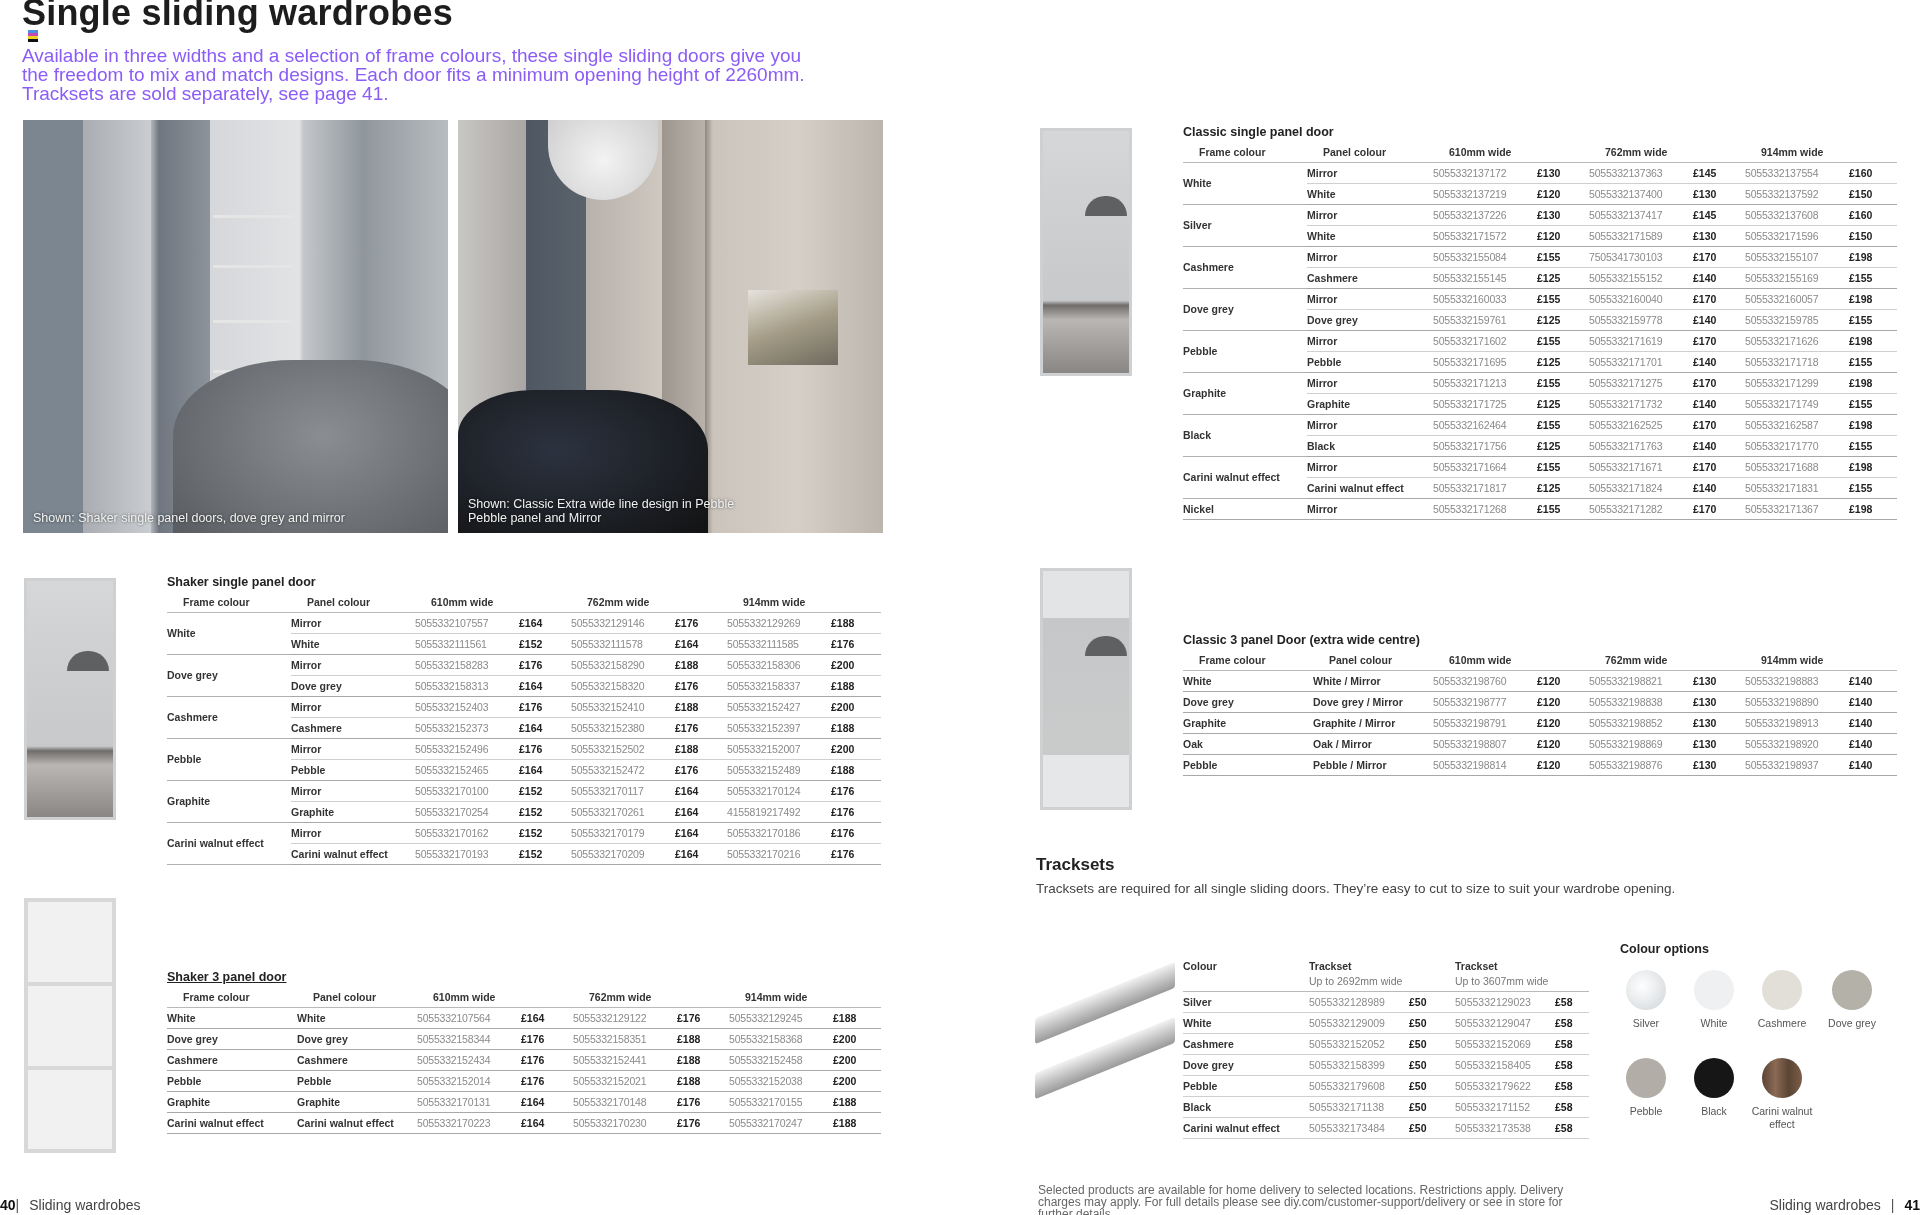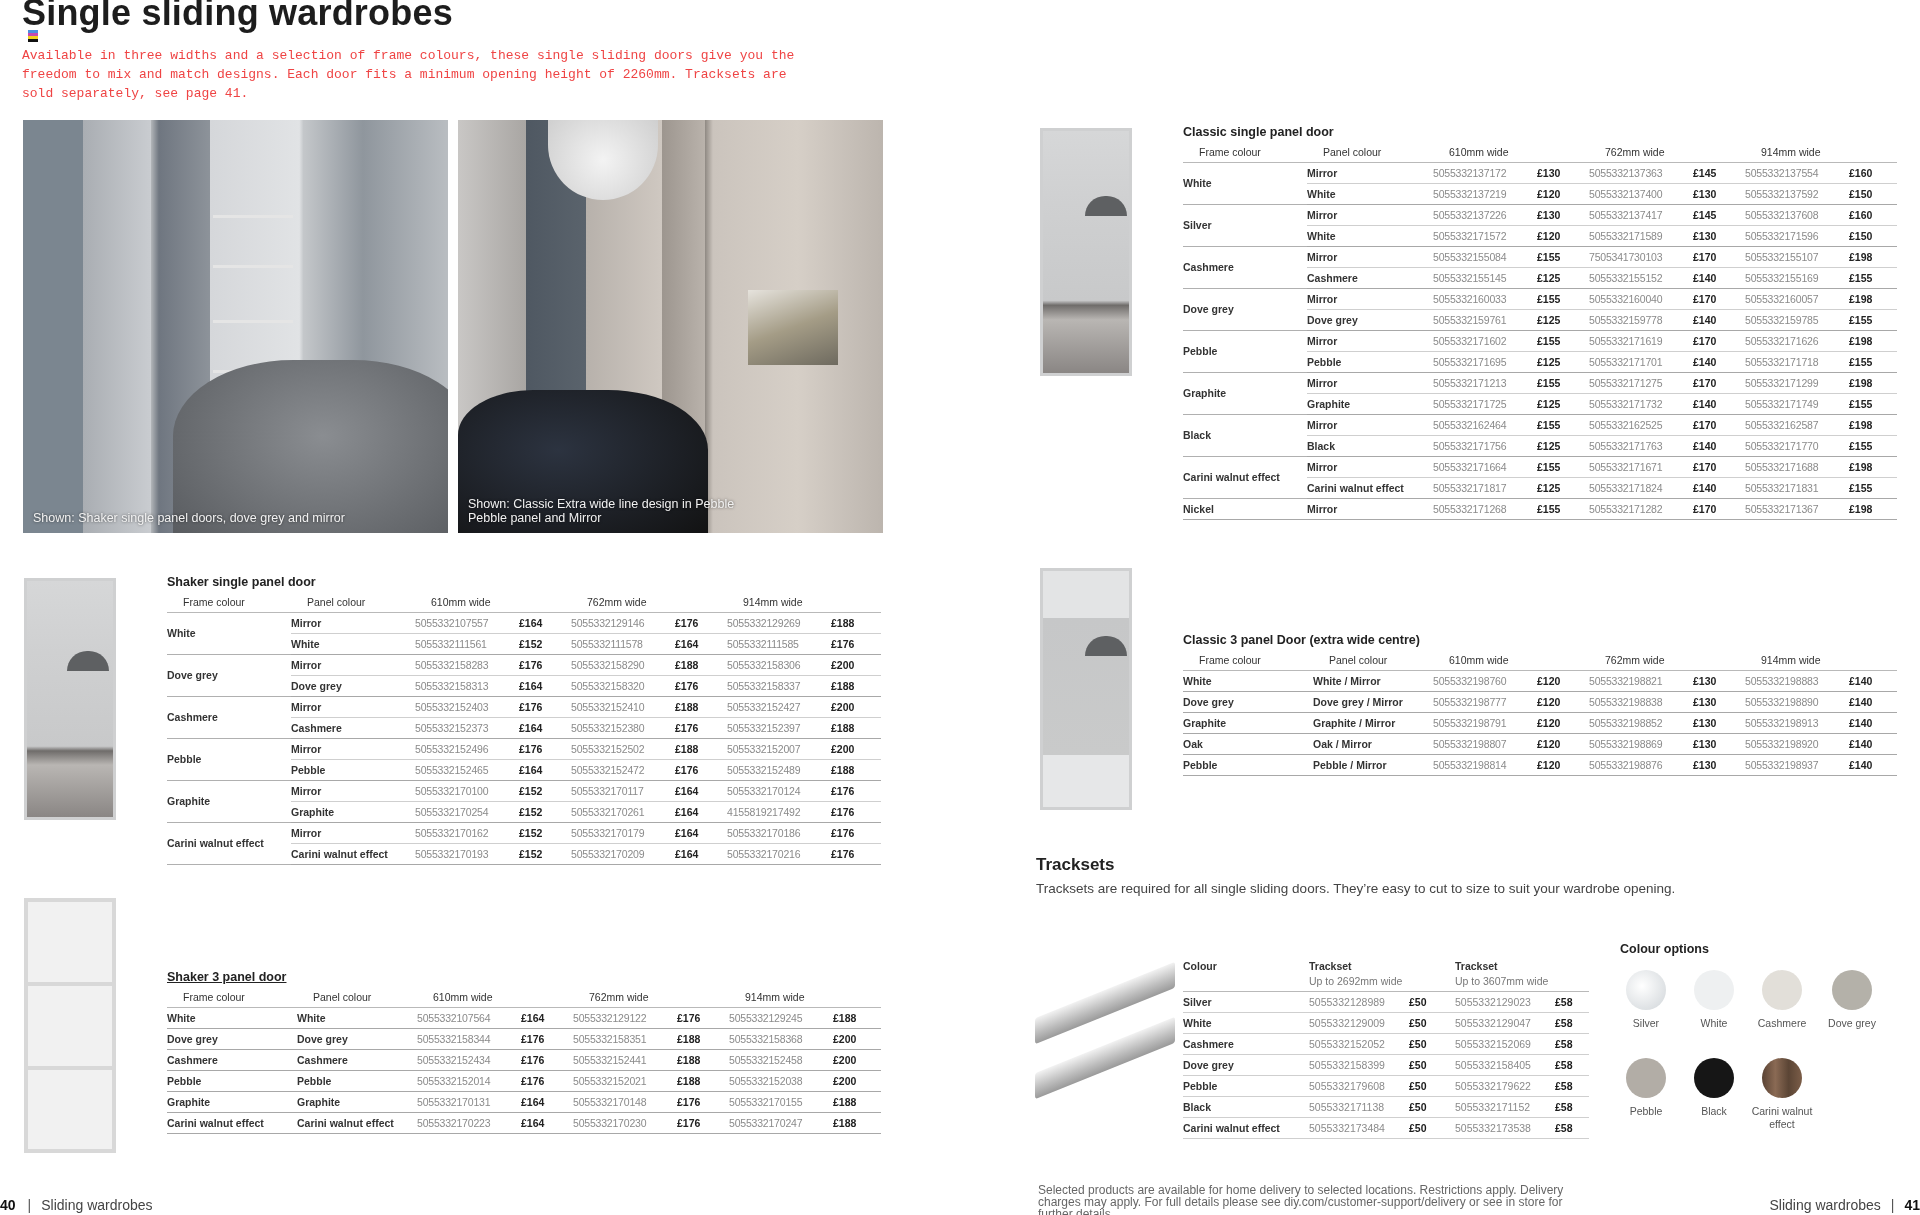--- a/index.html
+++ b/index.html
@@ -4,21 +4,21 @@
 <style>
   * { box-sizing: border-box; margin: 0; padding: 0; }
   html, body { width: 1920px; height: 1215px; background: #ffffff; overflow: hidden; }
   body { font-family: "Liberation Sans", "DejaVu Sans", sans-serif; color: #1a1a1a; position: relative; }
 
   .abs { position: absolute; }
 
   .page-title { left: 22px; top: -8px; font-size: 36px; font-weight: 700; letter-spacing: 0.2px; color: #1d1d1d; }
   .color-mark { left: 28px; top: 30px; width: 10px; height: 12px; }
   .color-mark span { display: block; height: 3px; }
-  .intro { left: 22px; top: 46px; width: 800px; font-size: 13px; line-height: 19px; color: #ef4444; font-family: Liberation Mono, monospace; }
+  .intro { left: 22px; top: 46px; width: 800px; font-size: 19px; line-height: 19px; color: #8b5cf6; }
 
   .photo { overflow: hidden; }
   .photo .cap { position: absolute; left: 10px; bottom: 8px; color: #f2f2f2; font-size: 12.5px; line-height: 14px; text-shadow: 0 0 3px rgba(0,0,0,0.6); }
 
   .photo1 { left: 23px; top: 120px; width: 425px; height: 413px;
     background: linear-gradient(90deg, #7b8690 0%, #7b8690 14%, #a9adb2 14%, #c9ccd0 30%, #b7babd 30%, #6f7680 32%, #8d939a 44%, #d5d7da 44%, #e1e3e5 65%, #c4c7ca 66%, #8f969d 80%, #b9bdc1 100%); }
   .photo1 .bed { position: absolute; left: 150px; top: 240px; width: 300px; height: 190px; background: radial-gradient(ellipse at 50% 40%, #8a8d91, #55585c); border-radius: 40% 40% 0 0; }
   .photo1 .shelf { position: absolute; left: 190px; width: 80px; height: 3px; background: #e5e5e5; }
 
   .photo2 { left: 458px; top: 120px; width: 425px; height: 413px;
@@ -28,21 +28,21 @@
   .photo2 .art { position: absolute; left: 290px; top: 170px; width: 90px; height: 75px; background: linear-gradient(160deg, #e6e3dd, #a49c86 50%, #6e6a5f); }
 
   .door { background: #e9eaeb; border: 3px solid #cfd0d1; }
   .door.mirror { background: linear-gradient(180deg, #d6d7d8 0%, #cfd0d1 30%, #c8c9ca 70%, #6f6c6a 72%, #b9b6b3 78%, #8a8684 100%); }
   .door .lamp { position: absolute; width: 42px; height: 20px; background: #5e6062; border-radius: 21px 21px 0 0; }
   .door.shaker3 { background: #f1f1f1; border: 4px solid #d8d8d8; }
   .door.shaker3 .rail { position: absolute; left: 0; right: 0; height: 4px; background: #d8d8d8; }
 
   .tbl-title { font-size: 12.5px; font-weight: 700; color: #222; }
   table.spec { border-collapse: collapse; font-size: 10.5px; }
-  table.spec th { text-align: left; font-weight: 400; color: #333; font-size: 10.5px; padding: 0 0 4px 16px; border-bottom: 1px solid #b9b9b9; height: 20px; vertical-align: bottom; }
+  table.spec th { text-align: left; font-weight: 700; color: #333; font-size: 10.5px; padding: 0 0 4px 16px; border-bottom: 1px solid #b9b9b9; height: 20px; vertical-align: bottom; }
   table.spec td { height: 21px; padding: 0; vertical-align: middle; border-bottom: 1px solid #cfcfcf; }
   table.spec td.frame { font-weight: 700; color: #333; border-bottom: 1px solid #b0b0b0; }
   table.spec td.panel { font-weight: 700; color: #333; }
   table.spec td.ean { color: #8a8a8a; font-family: "Liberation Sans", sans-serif; letter-spacing: -0.2px; }
   table.spec td.price { font-weight: 700; color: #222; }
   table.spec tr.grp-end td { border-bottom: 1px solid #a8a8a8; }
 
   .tracksets-title { left: 1036px; top: 855px; font-size: 17px; font-weight: 700; color: #222; }
   .tracksets-desc { left: 1036px; top: 881px; font-size: 13.5px; color: #444; }
 
@@ -56,21 +56,21 @@
   table.track td.colour { font-weight: 700; color: #333; }
   table.track td.ean { color: #8a8a8a; }
   table.track td.price { font-weight: 700; }
 
   .swatches-title { left: 1620px; top: 942px; font-size: 12.5px; font-weight: 700; color: #222; }
   .swatch { position: absolute; width: 70px; text-align: center; }
   .swatch .dot { width: 40px; height: 40px; border-radius: 50%; margin: 0 auto 7px; }
   .swatch .lbl { font-size: 10.5px; color: #555; line-height: 13px; }
 
   .footer-left { left: 0; top: 1197px; font-size: 14px; color: #444; }
-  .footer-left b { color: #111; font-weight: 700; margin-right: 12px; }
+  .footer-left b { color: #111; font-weight: 700; margin-right: 0; }
   .footer-left .sep { margin-right: 10px; color: #555; }
   .footer-right { right: 0; top: 1197px; font-size: 14px; color: #444; }
   .footer-right b { color: #111; font-weight: 700; margin-left: 10px; }
   .footer-right .sep { margin-left: 10px; color: #555; }
   .disclaimer { left: 1038px; top: 1184px; width: 540px; font-size: 12px; line-height: 12px; color: #666; }
 </style>
 </head>
 <body>
 
 <h1 class="abs page-title">Single sliding wardrobes</h1>

